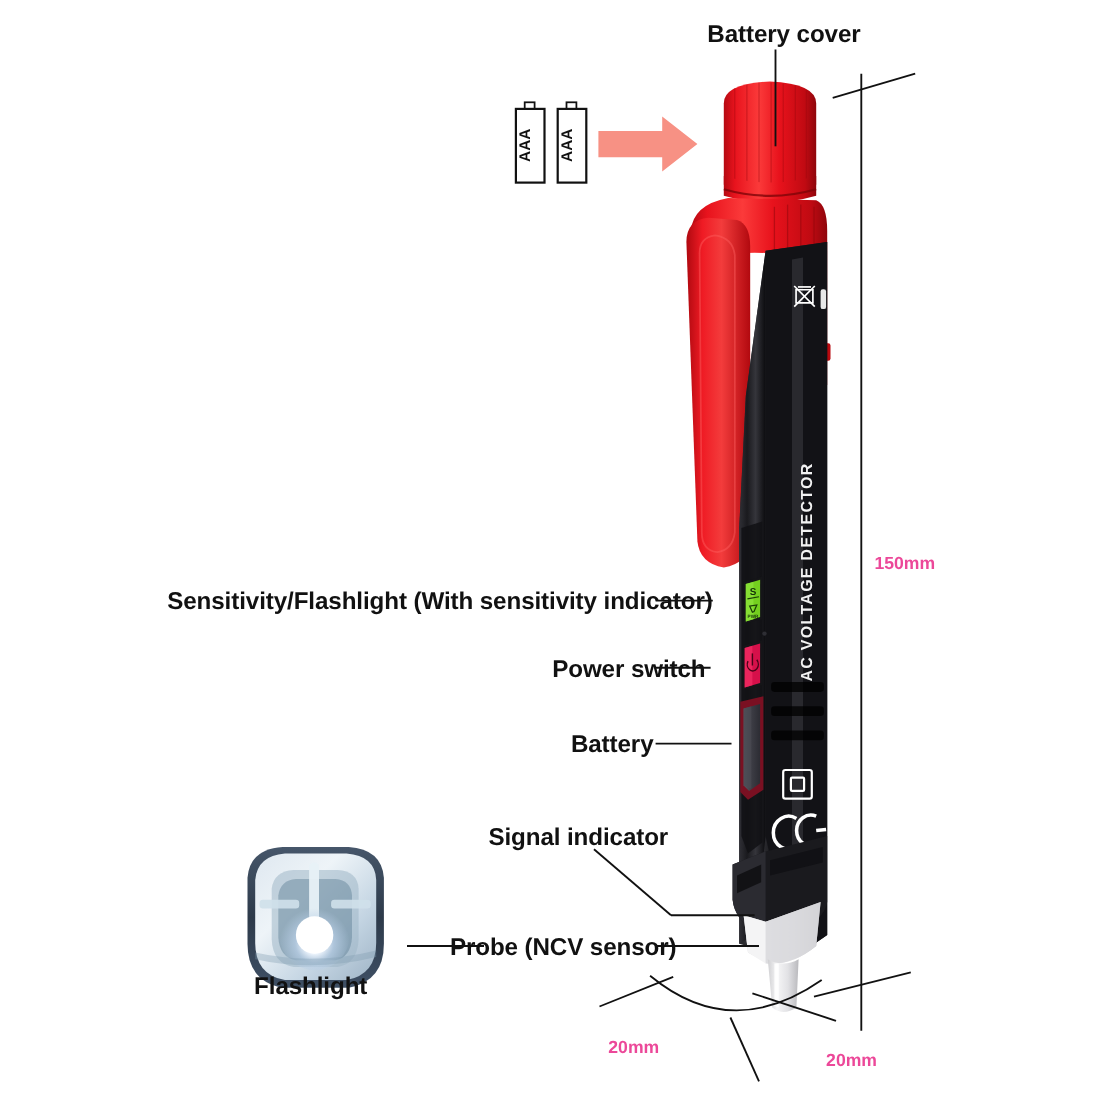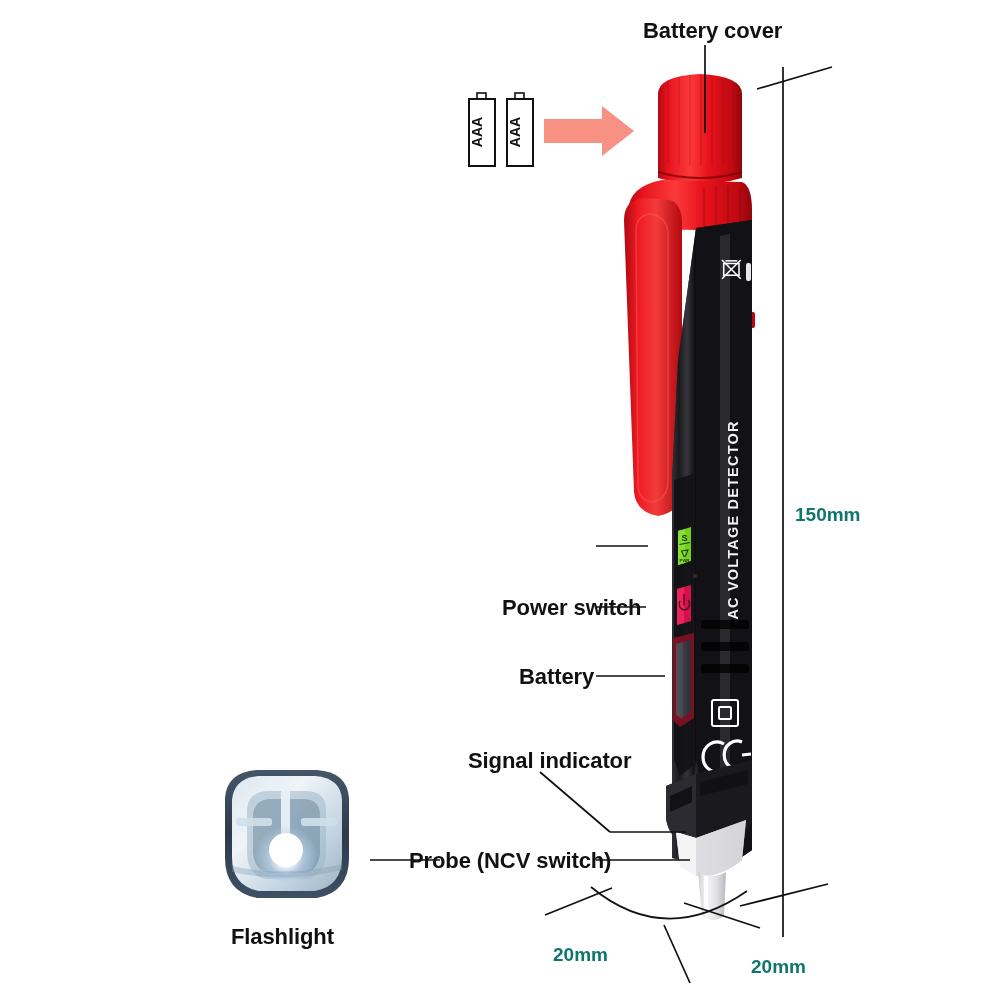--- a/index.html
+++ b/index.html
@@ -15,22 +15,22 @@
     position:absolute;
     font-weight:bold;
     color:#111111;
     font-size:22px;
     white-space:nowrap;
     letter-spacing:-0.1px;
   }
   .dim{
     position:absolute;
     font-weight:bold;
-    color:#0f766e;
-    font-size:19px;
+    color:#ec4899;
+    font-size:16px;
     white-space:nowrap;
   }
   svg.overlay{position:absolute;left:0;top:0;width:1000px;height:1000px;pointer-events:none;}
   .dev{position:absolute;}
 </style>
 </head>
 <body>
 
 <div id="stage">
 
@@ -282,30 +282,31 @@
       <line x1="545" y1="915" x2="612" y2="888"></line>
       <line x1="684" y1="903" x2="612" y2="888" stroke-width="0"></line>
       <line x1="676" y1="930" x2="705" y2="1000" stroke-width="0"></line>
       <line x1="664" y1="925" x2="690" y2="983"></line>
       <line x1="684" y1="903" x2="760" y2="928"></line>
     </g>
   </svg>
 
   <div class="lbl" style="left:643px;top:18px;">Battery cover</div>
 
+  <div class="lbl" style="left:152px;top:534px;">Sensitivity/Flashlight (With sensitivity indicator)</div>
 
   <div class="lbl" style="left:466px;top:595px;margin-left:36px;">Power switch</div>
 
   <div class="lbl" style="left:519px;top:664px;">Battery</div>
 
-  <div class="lbl" style="left:444px;top:748px;margin-left:24px;">Signal indicator</div>
-
-  <div class="lbl" style="left:409px;top:848px;">Probe (NCV switch)</div>
-
-  <div class="lbl" style="left:231px;top:924px;">Flashlight</div>
+  <div class="lbl" style="left:444px;top:748px;">Signal indicator</div>
+
+  <div class="lbl" style="left:409px;top:848px;">Probe (NCV sensor)</div>
+
+  <div class="lbl" style="left:231px;top:884px;">Flashlight</div>
 
   <div class="dim" style="left:795px;top:504px;">150mm</div>
 
   <div class="dim" style="left:553px;top:944px;">20mm</div>
 
   <div class="dim" style="left:751px;top:956px;">20mm</div>
 
 </div>
 
 </body></html>

